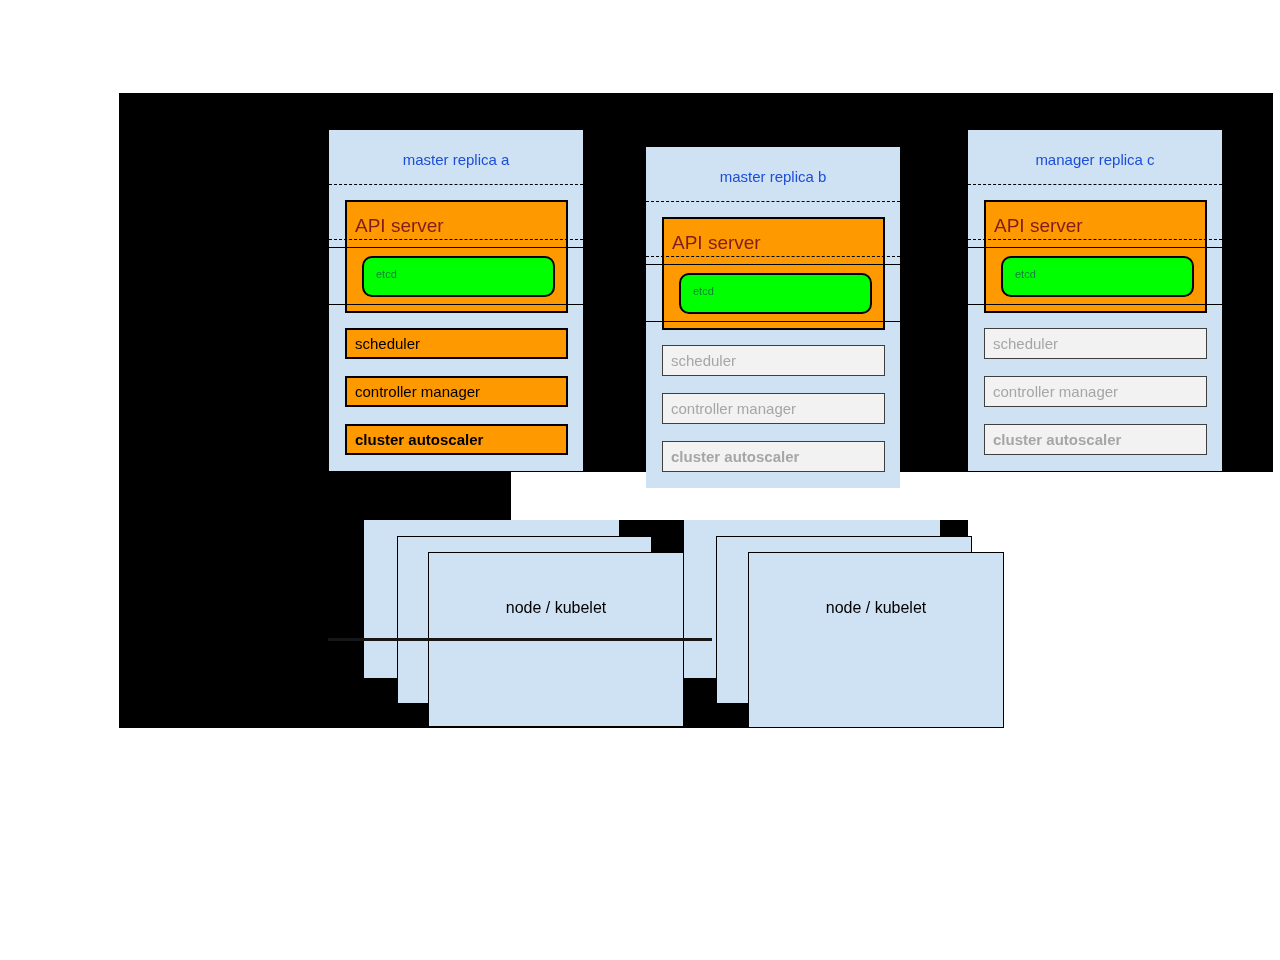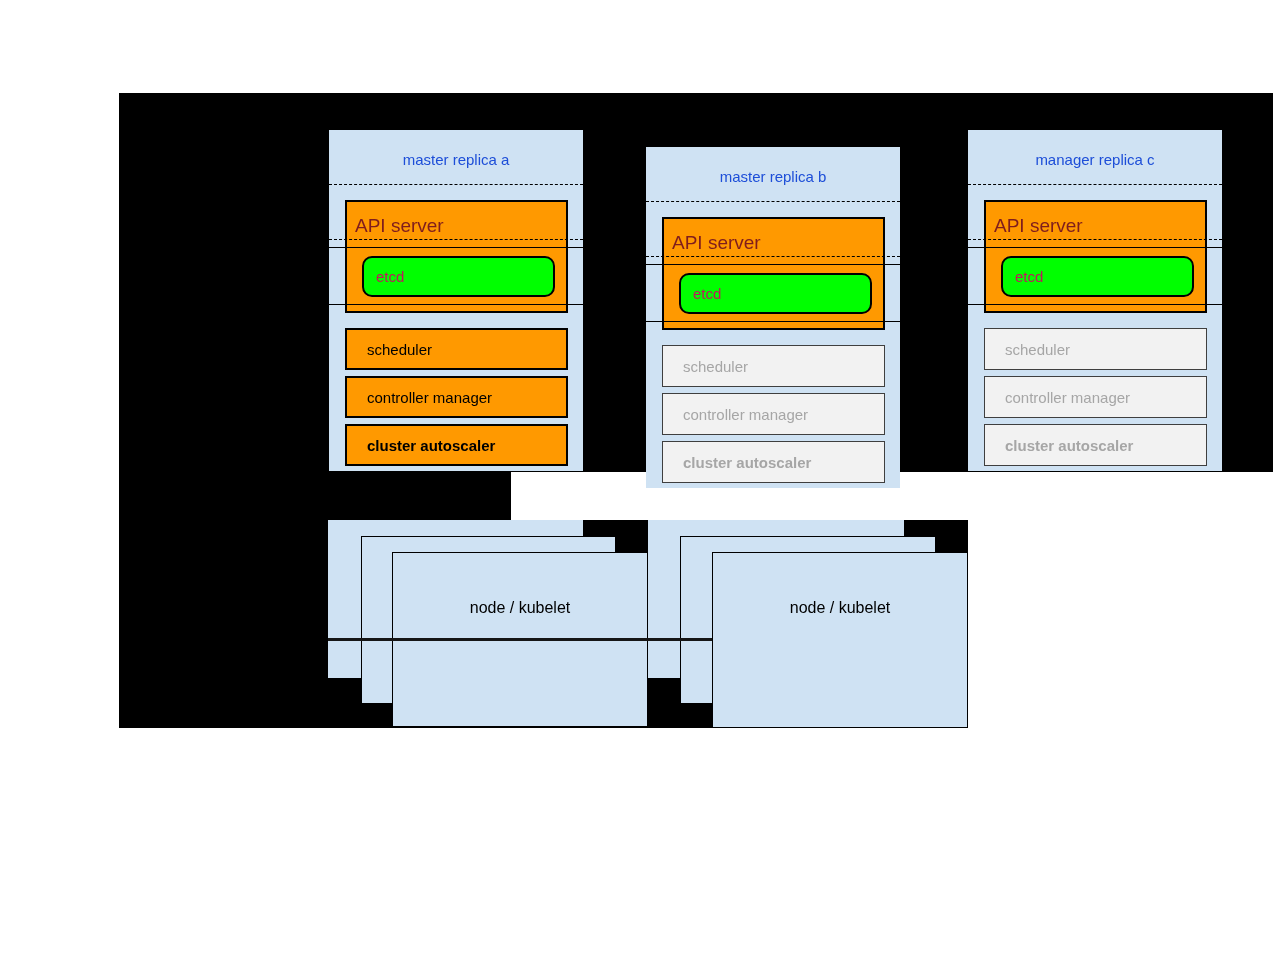--- a/index.html
+++ b/index.html
@@ -24,30 +24,30 @@
   .hline.dashed { border-top: 1px dashed #000; }
   .hline.solid  { border-top: 1px solid  #000; }
   .line-1 { top: 54px; }  .line-2 { top: 109px; }
   .line-3 { top: 117px; } .line-4 { top: 174px; }
 
   .api-box { position: absolute; left: 16px; top: 70px; width: 223px; height: 113px;
     background: #ff9900; border: 2px solid #000; }
   .api-label { position: absolute; left: 8px; top: 13px; font-size: 19px; color: #7f1d1d; }
   .etcd-box { position: absolute; left: 15px; top: 54px; width: 193px; height: 41px;
     background: #00ff00; border: 2px solid #000; border-radius: 10px; }
-  .etcd-label { position: absolute; left: 12px; top: 10px; font-size: 15px; color: #be185d; }
+  .etcd-label { position: absolute; left: 12px; top: 10px; font-size: 11px; color: #15803d; }
 
-  .comp { position: absolute; left: 16px; width: 223px; height: 42px;
-    font-size: 15px; padding-left: 20px; display: flex; align-items: center; }
+  .comp { position: absolute; left: 16px; width: 223px; height: 31px;
+    font-size: 15px; padding-left: 8px; display: flex; align-items: center; }
   .comp-1 { top: 198px; } .comp-2 { top: 246px; } .comp-3 { top: 294px; font-weight: bold; }
   .comp.active   { background: #ff9900; border: 2px solid #000;    color: #000000; }
   .comp.inactive { background: #f2f2f2; border: 1px solid #3f3f3f; color: #a6a6a6; }
 
   
-  .node-box { position: absolute; background: #cfe2f3; z-index: 2; }
+  .node-box { position: absolute; background: #cfe2f3; z-index: 2; margin-left: 36px; }
   .node-box.bordered { border: 1px solid #000; }
   #s1-back  { left: 328px; top: 520px; width: 255px; height: 158px; }
   #s1-mid   { left: 361px; top: 536px; width: 255px; height: 168px; }
   #s1-front { left: 392px; top: 552px; width: 256px; height: 175px; }
   #s2-back  { left: 648px; top: 520px; width: 256px; height: 158px; }
   #s2-mid   { left: 680px; top: 536px; width: 256px; height: 168px; }
   #s2-front { left: 712px; top: 552px; width: 256px; height: 176px; z-index: 4; }
   .node-label { position: absolute; left: 0; right: 0; top: 46px;
     text-align: center; font-size: 16px; color: #000; }
 

